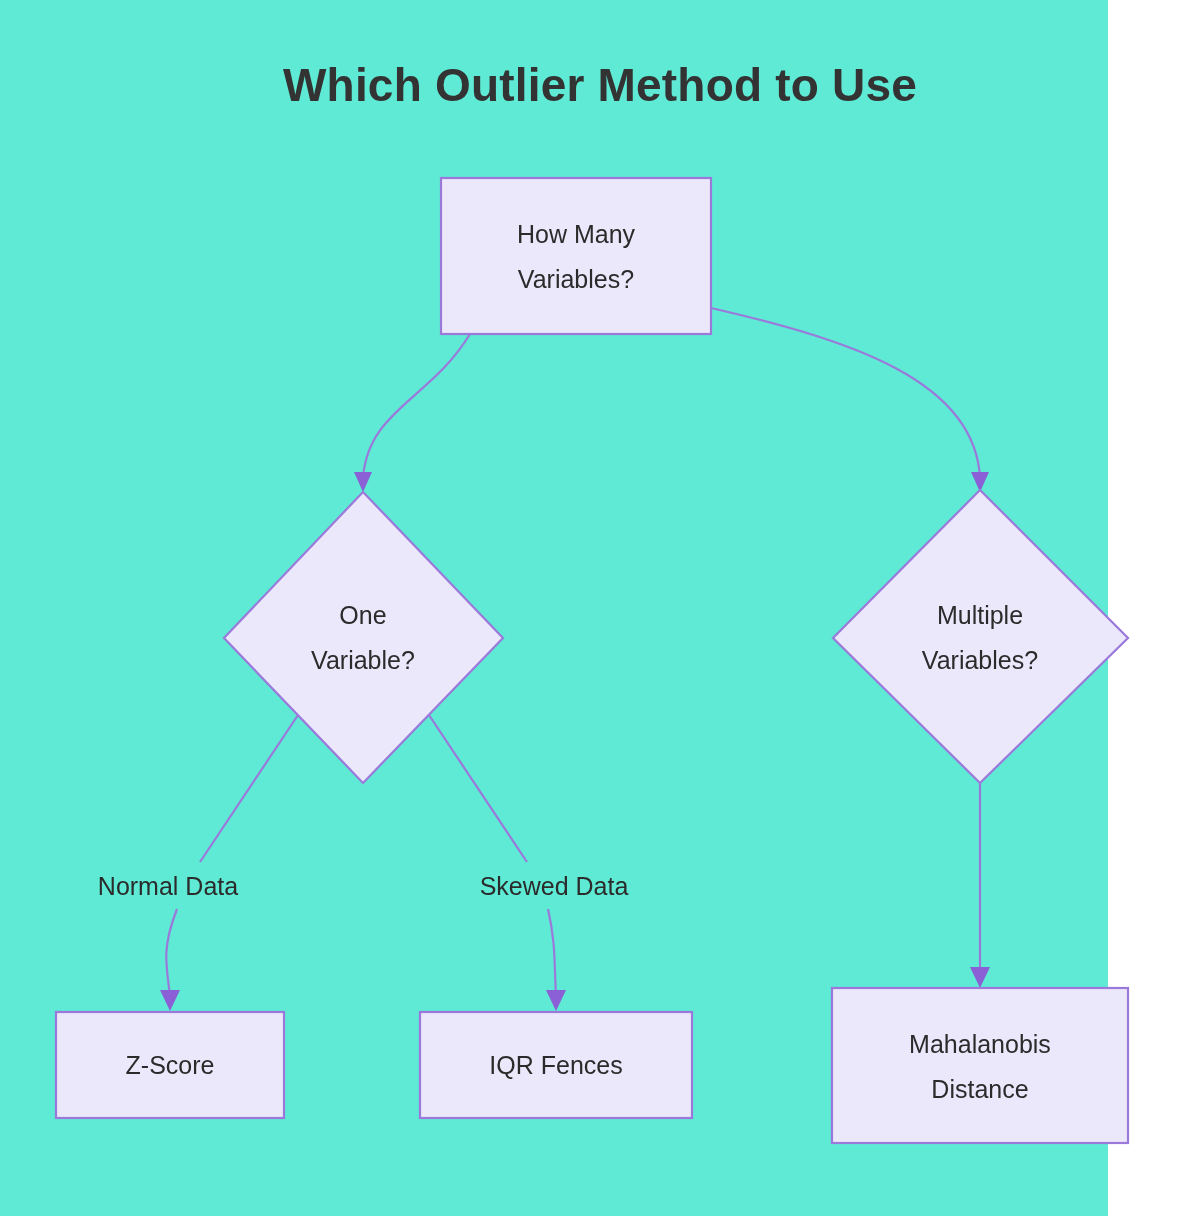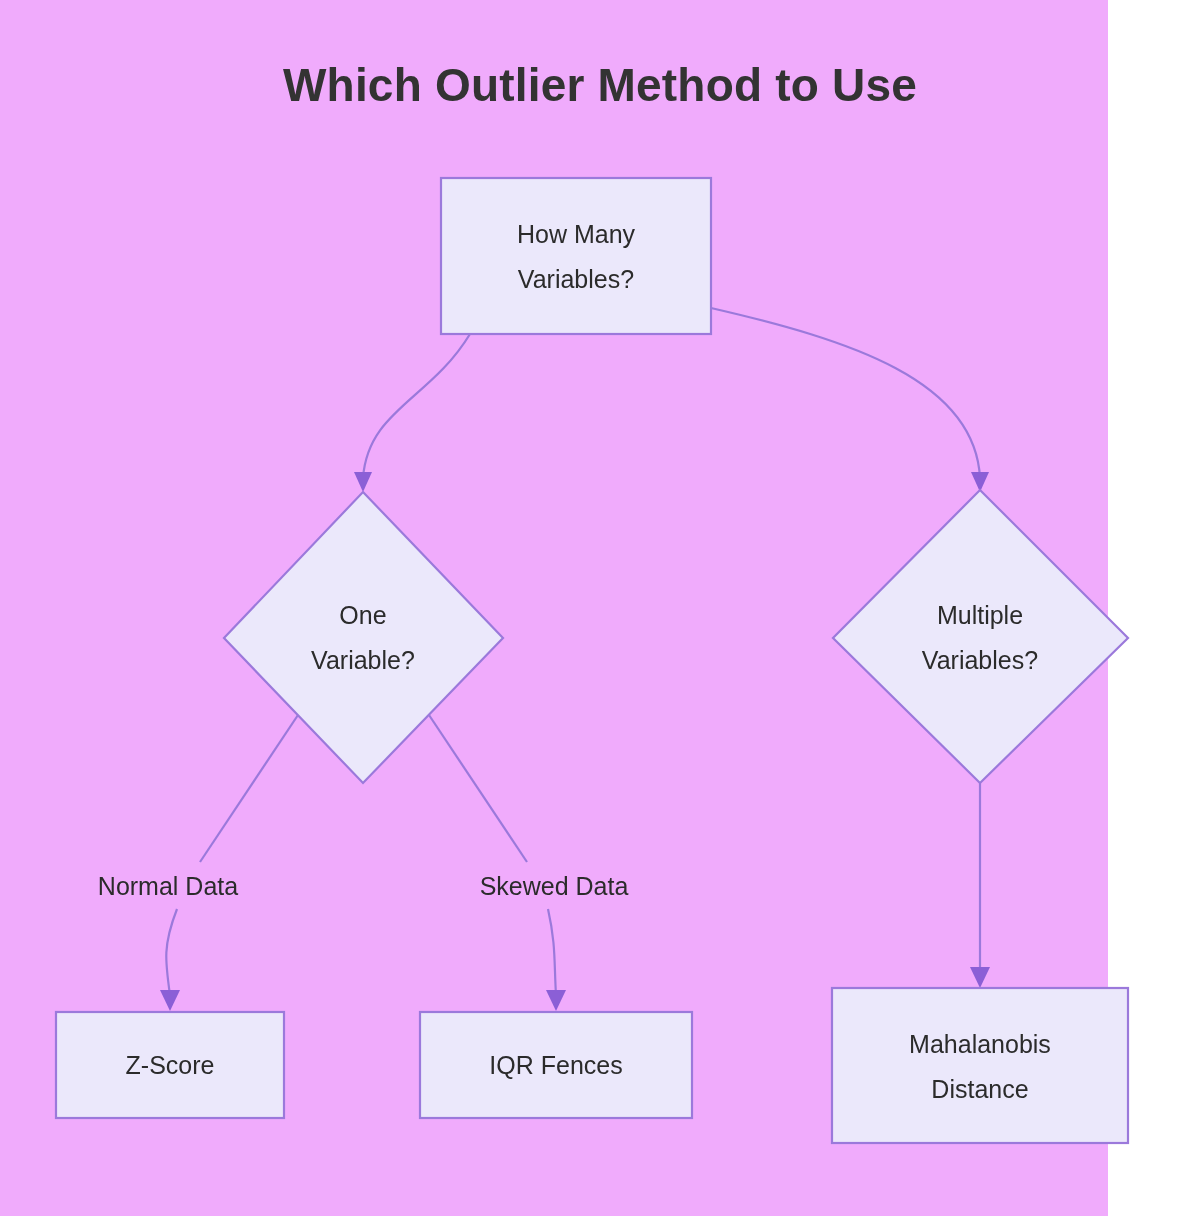--- a/index.html
+++ b/index.html
@@ -10,21 +10,21 @@
   body {
     width: 1200px;
     height: 1216px;
     font-family: "Liberation Sans", sans-serif;
     overflow: hidden;
   }
   #stage {
     position: relative;
     width: 1108px;
     height: 1216px;
-    background: #f0abfc;
+    background: #5eead4;
   }
   .chart-title {
     position: absolute;
     left: 0;
     top: 58px;
     width: 1200px;
     text-align: center;
     font-size: 46px;
     font-weight: bold;
     color: #333333;

